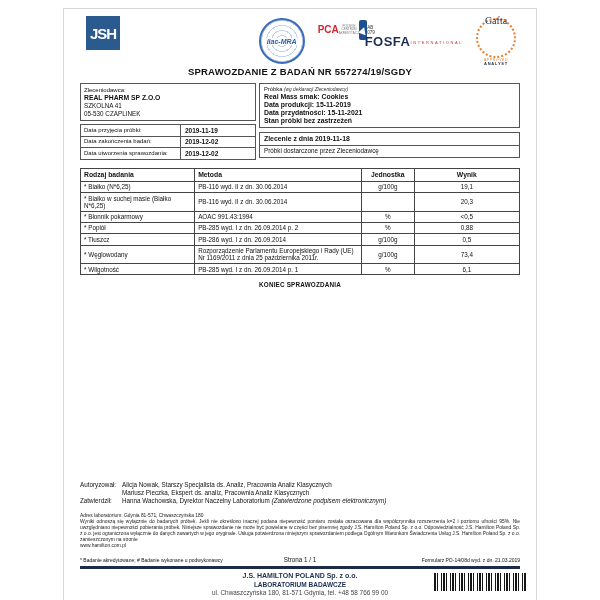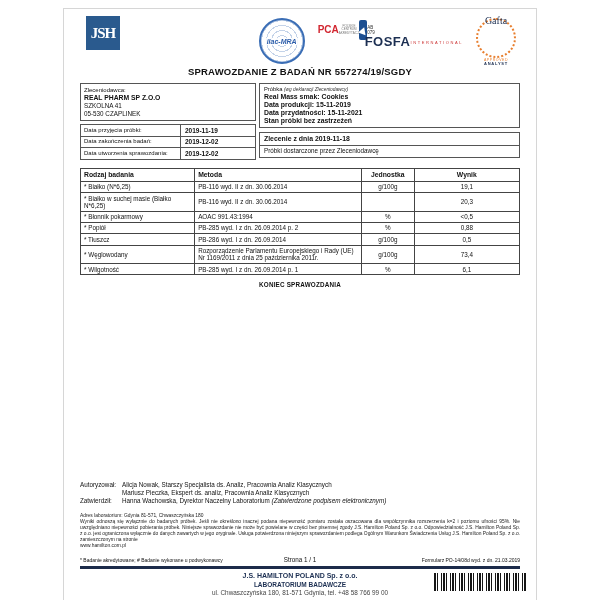--- a/index.html
+++ b/index.html
@@ -5,21 +5,21 @@
   * { margin:0; padding:0; box-sizing:border-box; }
   html,body { width:600px; height:600px; background:#fff; font-family:"Liberation Sans", sans-serif; color:#111; }
   .page { position:absolute; left:63px; top:8px; width:474px; height:592px; background:#fff;
           border:1px solid #d6d6d6; border-bottom:none; }
   .content { position:absolute; left:16px; right:16px; top:0; }
 
   
   .hdr { display:flex; justify-content:space-between; align-items:flex-start; padding-top:7px; }
   .logo-wrap { display:flex; align-items:center; gap:8px; margin-left:6px; }
   .logo-sq { width:34px; height:34px; background:#2a5a8e; color:#fff; display:flex; align-items:center; justify-content:center;
-             font-family:Liberation Serif, serif; font-size:15px; letter-spacing:-1px; font-weight:bold; }
+             font-family:Liberation Sans, sans-serif; font-size:15px; letter-spacing:-1px; font-weight:bold; }
   .brand { font-family:"Liberation Serif", serif; font-size:20px; letter-spacing:4px; color:#1c2f52; }
   .badges { display:flex; align-items:flex-start; gap:13px; margin-top:2px; }
   .ilac { width:46px; height:46px; border-radius:50%; border:2px solid #3a6db5; position:relative;
           background:repeating-radial-gradient(circle at 50% 50%, rgba(58,109,181,.30) 0 1px, transparent 1px 5px);
           display:flex; align-items:center; justify-content:center; }
   .ilac span { font-size:7px; font-weight:bold; font-style:italic; color:#2a5caa; background:rgba(255,255,255,.85); padding:0 1px; }
   .pca { display:flex; flex-direction:row; align-items:center; width:34px; }
   .pca-t { color:#d22630; font-weight:bold; font-size:10px; line-height:10px; }
   .pca-sub { font-size:3px; color:#777; text-align:center; line-height:3.5px; }
   .pca-box { width:17px; height:20px; background:#1d4f91; border-radius:2px; margin:2px 0; display:flex; align-items:center; justify-content:center; }

